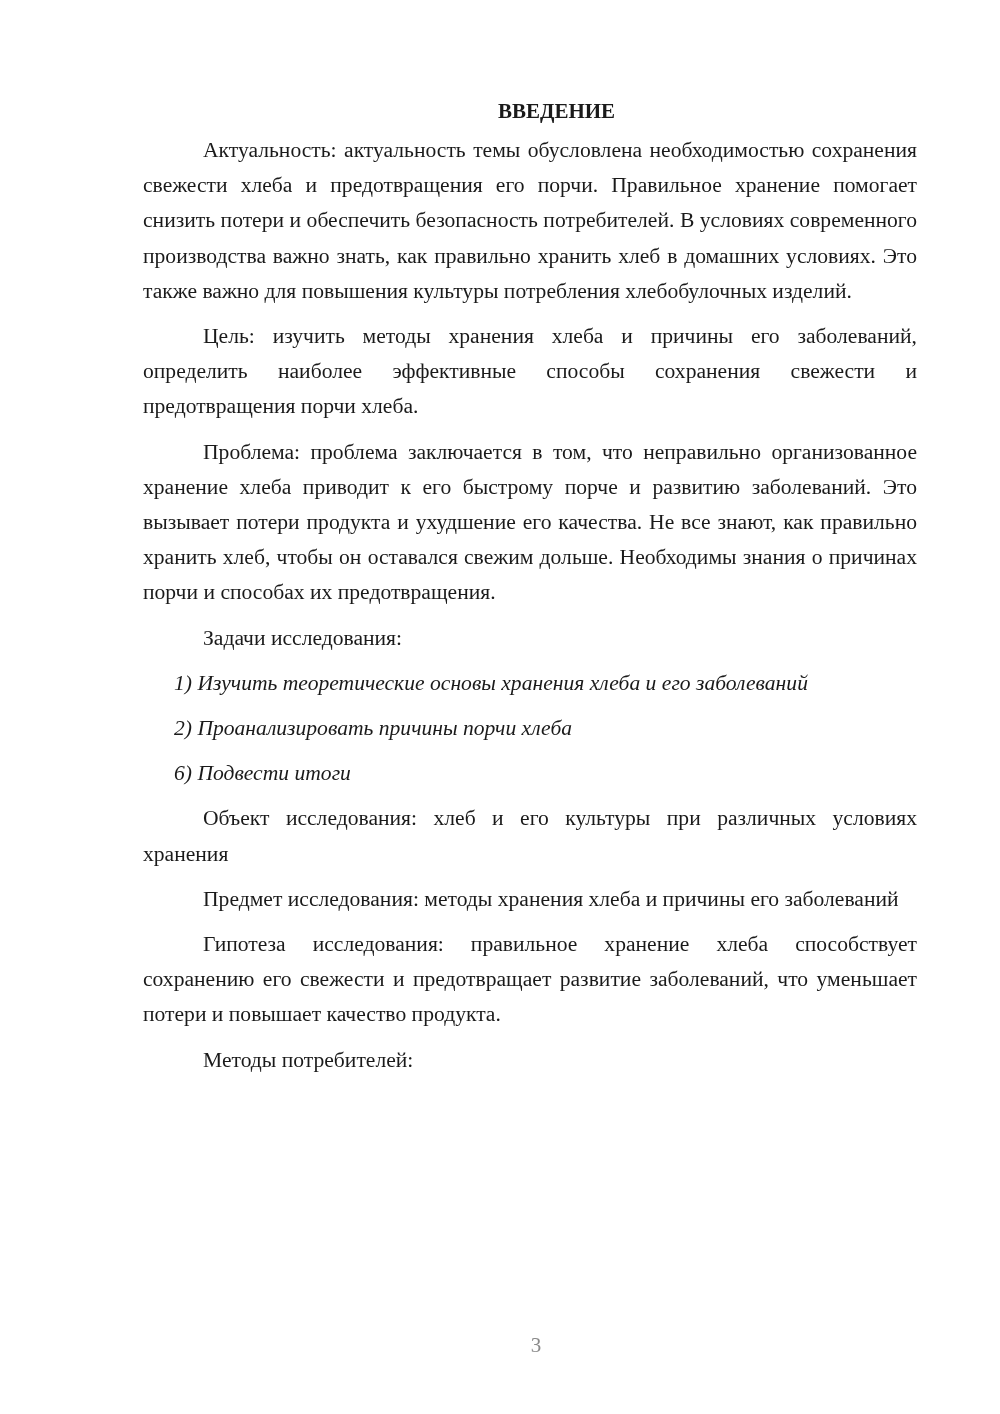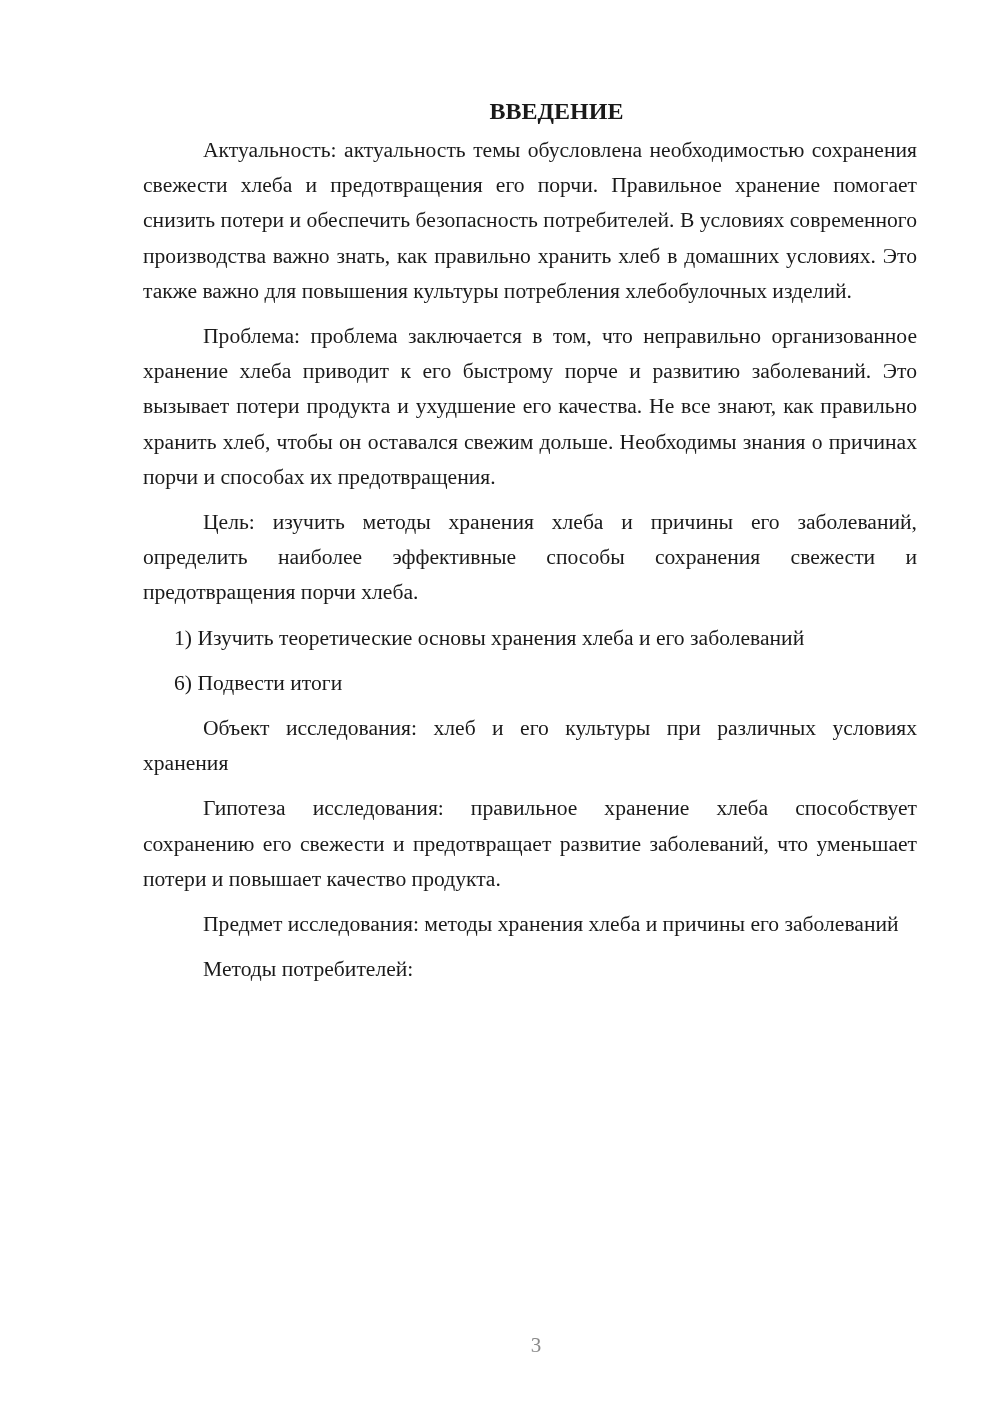--- a/index.html
+++ b/index.html
@@ -21,38 +21,39 @@
       top: 94px;
       width: 785px;
       font-size: 21.6px;
       line-height: 35.2px;
     }
     .title {
       text-align: center;
       font-weight: bold;
       margin: 0 0 4px 0;
       padding-left: 42px;
-      font-size: 24px;
+      font-size: 21px;
       line-height: 35px;
     }
     .para {
       margin: 0 11px 10px 0;
       text-indent: 60px;
       text-align: justify;
       text-align-last: left;
     }
     .list {
       margin: 0;
       padding: 0;
       list-style: none;
     }
     .list-item {
       margin: 0 0 10px 0;
       padding-left: 31px;
       line-height: 35.2px;
+      font-style: italic;
     }
     .page-number {
       position: absolute;
       left: 0;
       width: 1000px;
       top: 1333px;
       text-align: center;
       padding-left: 72px;
       box-sizing: border-box;
       font-size: 21px;
@@ -60,27 +61,29 @@
       font-family: "Liberation Serif", "DejaVu Serif", serif;
     }
   </style>
 </head>
 <body>
 
 <div class="page">
   <h1 class="title">ВВЕДЕНИЕ</h1>
 
   <p class="para">Актуальность: актуальность темы обусловлена необходимостью сохранения свежести хлеба и предотвращения его порчи. Правильное хранение помогает снизить потери и обеспечить безопасность потребителей. В условиях современного производства важно знать, как правильно хранить хлеб в домашних условиях. Это также важно для повышения культуры потребления хлебобулочных изделий.</p>
+  <p class="para">Цель: изучить методы хранения хлеба и причины его заболеваний, определить наиболее эффективные способы сохранения свежести и предотвращения порчи хлеба.</p>
   <p class="para">Проблема: проблема заключается в том, что неправильно организованное хранение хлеба приводит к его быстрому порче и развитию заболеваний. Это вызывает потери продукта и ухудшение его качества. Не все знают, как правильно хранить хлеб, чтобы он оставался свежим дольше. Необходимы знания о причинах порчи и способах их предотвращения.</p>
-  <p class="para">Цель: изучить методы хранения хлеба и причины его заболеваний, определить наиболее эффективные способы сохранения свежести и предотвращения порчи хлеба.</p>
+  <p class="para">Задачи исследования:</p>
 
   <ul class="list">
     <li class="list-item">1) Изучить теоретические основы хранения хлеба и его заболеваний</li>
+    <li class="list-item">2) Проанализировать причины порчи хлеба</li>
     <li class="list-item">6) Подвести итоги</li>
   </ul>
 
   <p class="para">Объект исследования: хлеб и его культуры при различных условиях хранения</p>
+  <p class="para">Предмет исследования: методы хранения хлеба и причины его заболеваний</p>
   <p class="para">Гипотеза исследования: правильное хранение хлеба способствует сохранению его свежести и предотвращает развитие заболеваний, что уменьшает потери и повышает качество продукта.</p>
-  <p class="para">Предмет исследования: методы хранения хлеба и причины его заболеваний</p>
   <p class="para">Методы потребителей:</p>
 </div>
 
 <div class="page-number">3</div>
 
 </body></html>

